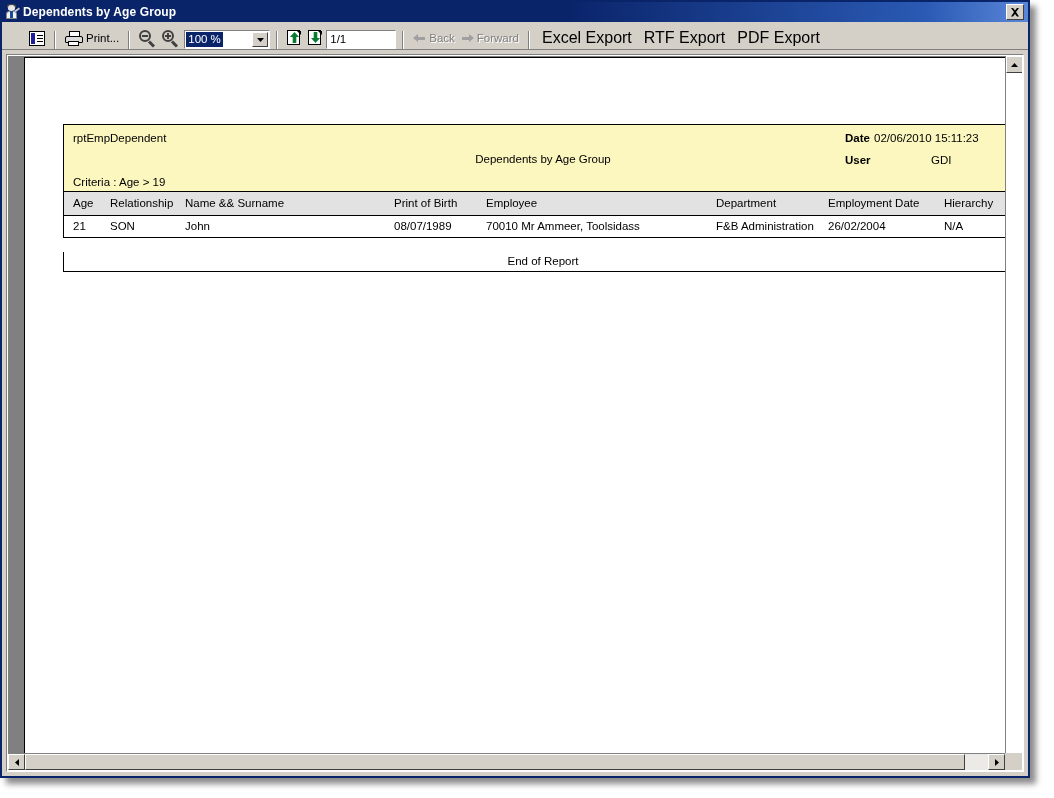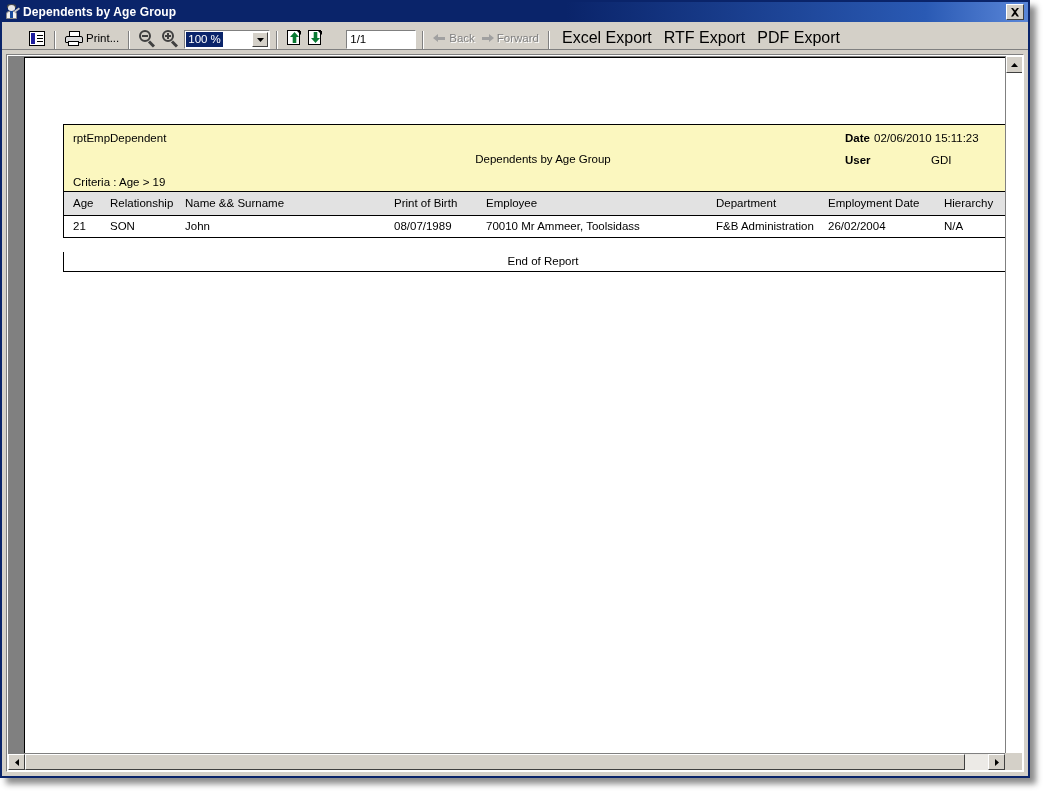--- a/index.html
+++ b/index.html
@@ -278,21 +278,21 @@
 
   #page-field {
     width: 70px; height: 19px;
     background: #ffffff;
     border: 1px solid;
     border-color: #808080 #ffffff #ffffff #808080;
     box-sizing: border-box;
     font-size: 11.5px;
     color: #000;
     padding: 1px 3px;
-    margin-left: 20px;
+    margin-left: 0;
     line-height: 15px;
   }
 
   .nav-arrow { width: 13px; height: 11px; position: relative; }
   .nav-arrow .shaft {
     position: absolute;
     top: 4px;
     width: 8px; height: 3px;
     background: #a0a0a0;
   }

